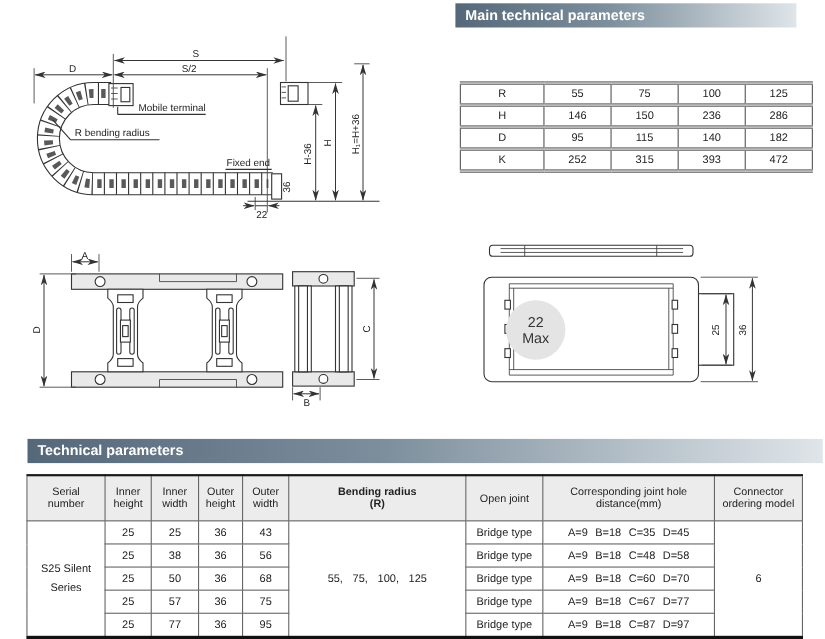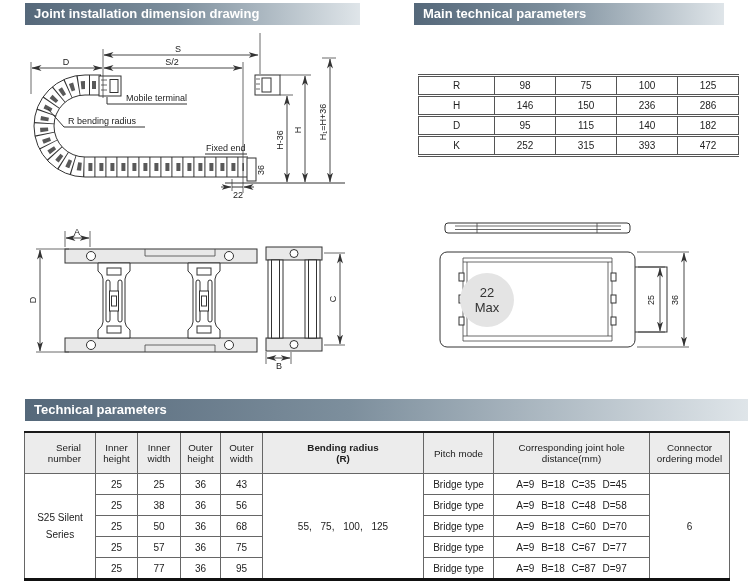--- a/index.html
+++ b/index.html
@@ -16,21 +16,21 @@
   .mtable{position:absolute;left:418px;top:74px;width:320px;border-collapse:collapse;table-layout:fixed;}
   .mtable td{border-left:1px solid #555;border-right:1px solid #555;
              border-top:3px double #555;border-bottom:3px double #555;
              height:17px;text-align:center;font-size:10px;padding:0;}
   
   .ttable{position:absolute;left:24px;top:431px;width:705px;border-collapse:collapse;
           table-layout:fixed;border-top:2px solid #1a1a1a;border-bottom:3px solid #111;}
   .ttable th{background:#ececec;font-weight:normal;font-size:9.8px;height:40px;
              border:1px solid #666;padding:0;color:#222;}
   .ttable td{border:1px solid #666;font-size:10px;height:20px;text-align:center;padding:0;color:#222;}
-  .hw40{display:inline-block;width:42px;text-align:right;}
+  .hw40{display:inline-block;width:42px;}
   .hw90{display:inline-block;width:86px;font-weight:bold;}
   .hw130{display:inline-block;width:128px;}
   .hw70{display:inline-block;width:72px;}
   .serial-cell{line-height:17px;}
   .holes{word-spacing:4px;white-space:nowrap;}
   .wide-commas{word-spacing:6px;}
   
   .draw{position:absolute;}
   .ln{stroke:#333;stroke-width:1;fill:none;}
   .thin{stroke:#444;stroke-width:0.8;fill:none;}
@@ -41,37 +41,36 @@
   .grayfill{fill:#e9e9e9;stroke:#333;stroke-width:1;}
   .whitefill{fill:#fff;stroke:#333;stroke-width:1;}
   .lbl{font-size:9px;fill:#222;font-family:"Liberation Sans",sans-serif;}
   .big{font-size:13px;fill:#333;}
 </style>
 </head>
 <body>
 
 <div class="page">
 
-  <div class="hdr" id="hdr-left">Joint installation dimension drawing</div>
   <div class="hdr" id="hdr-right">Main technical parameters</div>
   <div class="hdr" id="hdr-bottom">Technical parameters</div>
 
 
   <table class="mtable">
     <colgroup>
         <col style="width:76px">
         <col style="width:61px">
         <col style="width:61px">
         <col style="width:61px">
         <col style="width:61px">
       </colgroup>
     <tbody>
         <tr>
       <td>R</td>
-      <td>98</td>
+      <td>55</td>
       <td>75</td>
       <td>100</td>
       <td>125</td>
     </tr>
     <tr>
       <td>H</td>
       <td>146</td>
       <td>150</td>
       <td>236</td>
       <td>286</td>
@@ -272,21 +271,21 @@
       <col style="width:80px">
     </colgroup>
     <tbody>
         <tr>
       <th><span class="hw40">Serial number</span></th>
       <th>Inner height</th>
       <th>Inner width</th>
       <th>Outer height</th>
       <th>Outer width</th>
       <th><span class="hw90">Bending radius (R)</span></th>
-      <th>Pitch mode</th>
+      <th>Open joint</th>
       <th><span class="hw130">Corresponding joint hole distance(mm)</span></th>
       <th><span class="hw70">Connector ordering model</span></th>
     </tr>
     <tr>
       <td rowspan="5" class="serial-cell">S25 Silent Series</td>
       <td>25</td>
       <td>25</td>
       <td>36</td>
       <td>43</td>
       <td rowspan="5" class="wide-commas">55, 75, 100, 125</td>

